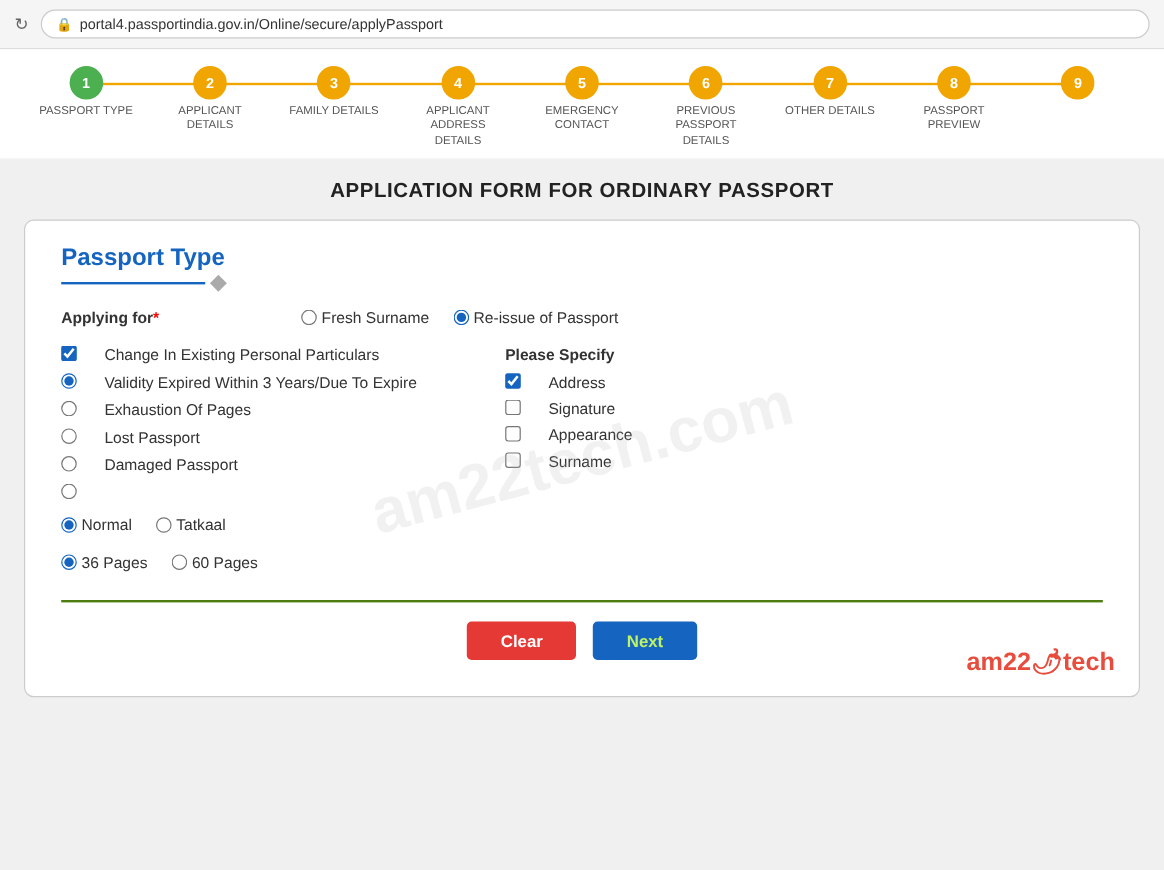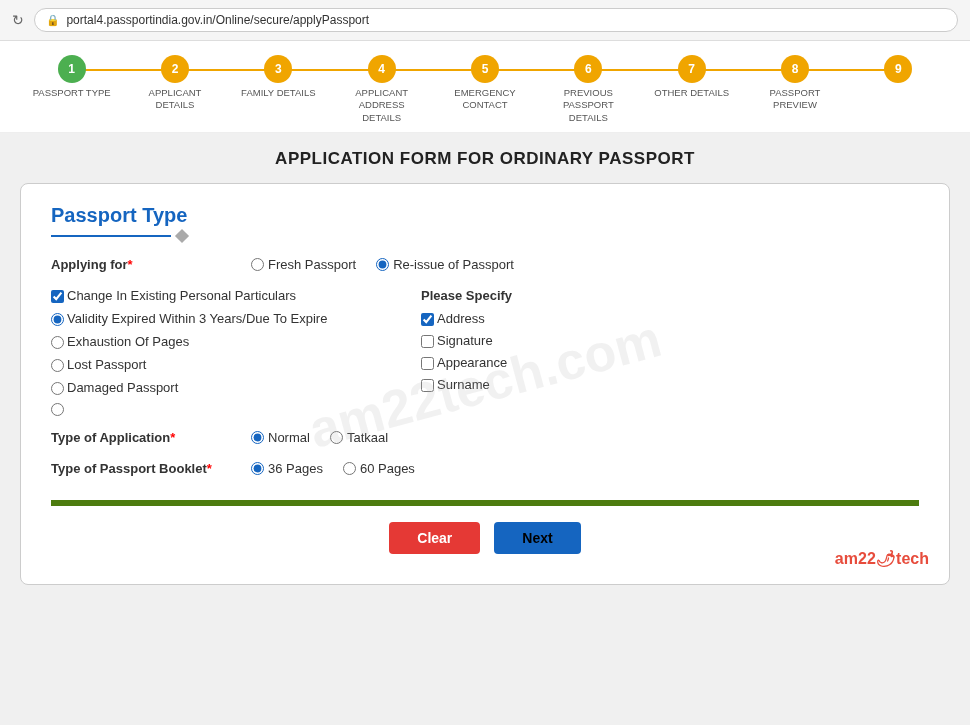--- a/index.html
+++ b/index.html
@@ -136,22 +136,22 @@
     .divider-diamond {
       width: 10px;
       height: 10px;
       background: #aaa;
       transform: rotate(45deg);
       margin: 0 6px;
     }
     .required { color: red; }
     .radio-option, .checkbox-option {
       display: flex;
-      align-items: flex-end;
-      gap: 3px;
+      align-items: flex-start;
+      gap: 23px;
       font-size: 13px;
       cursor: pointer;
     }
     input[type="radio"], input[type="checkbox"] {
       cursor: pointer;
       accent-color: #1565c0;
     }
 
     
     .reissue-section {
@@ -192,50 +192,50 @@
       pointer-events: none;
       white-space: nowrap;
       z-index: 0;
     }
 
     
     .brand-logo {
       position: absolute;
       bottom: 16px;
       right: 20px;
-      font-size: 16px;
+      font-size: 21px;
       font-weight: bold;
       color: #00aacc;
     }
     .brand-logo span { color: #e74c3c; }
 
     
     .button-row {
       display: flex;
       justify-content: center;
       gap: 14px;
       margin-top: 24px;
       padding-top: 16px;
-      border-top: 6px solid #4d7c0f;
+      border-top: 2px solid #4d7c0f;
     }
     .btn {
       padding: 8px 28px;
       border: none;
       border-radius: 4px;
       font-size: 14px;
       font-weight: bold;
       cursor: pointer;
     }
     .btn-clear {
       background: #e53935;
       color: #fff;
     }
     .btn-next {
       background: #1565c0;
-      color: #000000;
+      color: #bef264;
     }
 
     .applying-row {
       display: flex;
       align-items: center;
       margin-bottom: 16px;
     }
     .applying-label {
       font-weight: bold;
       min-width: 200px;
@@ -319,21 +319,21 @@
       <div class="divider-diamond"></div>
     </div>
 
     <div class="applying-row">
       <div class="applying-label">
         <span>Applying for</span><span class="required">*</span>
       </div>
       <div class="radio-inline">
         <label>
           <input type="radio" name="applying_for" value="Fresh Passport" style="">
-          <span>Fresh Passport</span>
+          <span>Fresh Surname</span>
         </label>
         <label>
           <input type="radio" name="applying_for" value="Re-issue of Passport" checked="" style="">
           <span>Re-issue of Passport</span>
         </label>
       </div>
     </div>
 
     <div class="reissue-section">
       <div class="reissue-left">
@@ -383,39 +383,33 @@
             <label class="checkbox-option">
               <input type="checkbox" style="">
               <span>Surname</span>
             </label>
           </div>
         </div>
       </div>
     </div>
 
     <div class="applying-row">
-      <div class="applying-label">
-        <span>Type of Application</span><span class="required">*</span>
-      </div>
       <div class="radio-inline">
         <label>
           <input type="radio" name="app_type" value="Normal" checked="" style="">
           <span>Normal</span>
         </label>
         <label>
           <input type="radio" name="app_type" value="Tatkaal" style="">
           <span>Tatkaal</span>
         </label>
       </div>
     </div>
 
     <div class="applying-row">
-      <div class="applying-label">
-        <span>Type of Passport Booklet</span><span class="required">*</span>
-      </div>
       <div class="radio-inline">
         <label>
           <input type="radio" name="booklet" value="36 Pages" checked="" style="">
           <span>36 Pages</span>
         </label>
         <label>
           <input type="radio" name="booklet" value="60 Pages" style="">
           <span>60 Pages</span>
         </label>
       </div>

